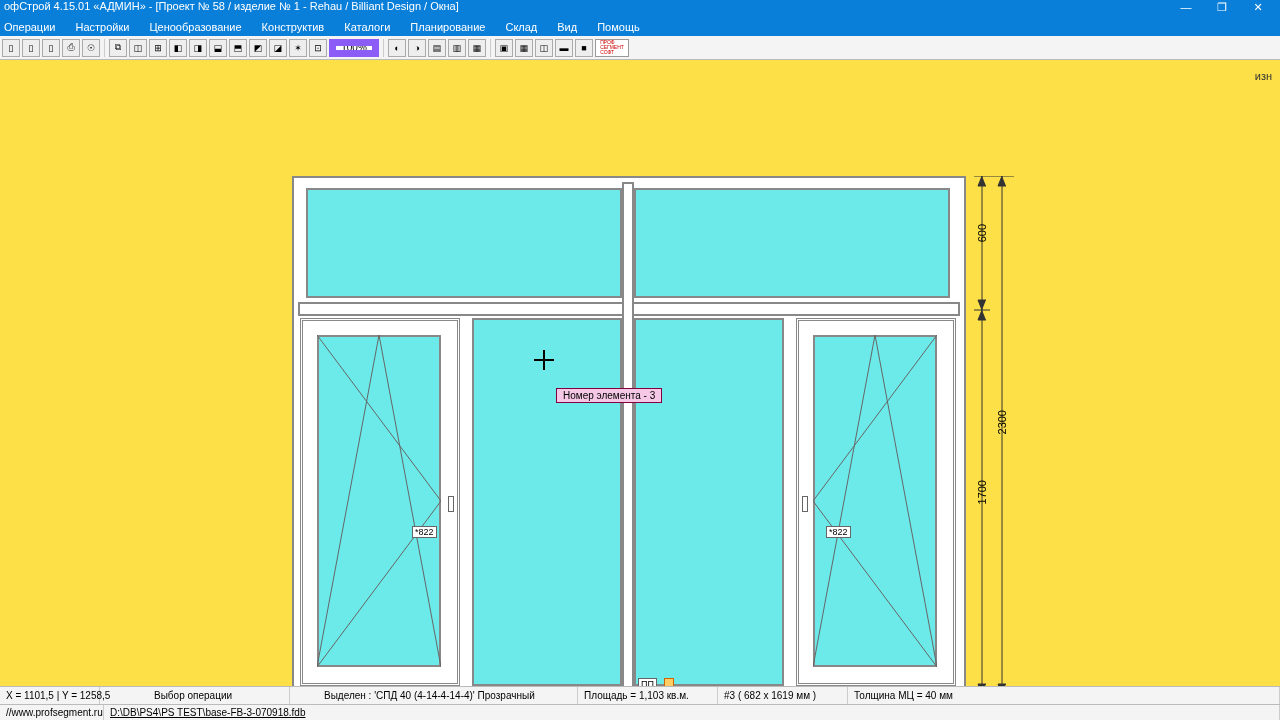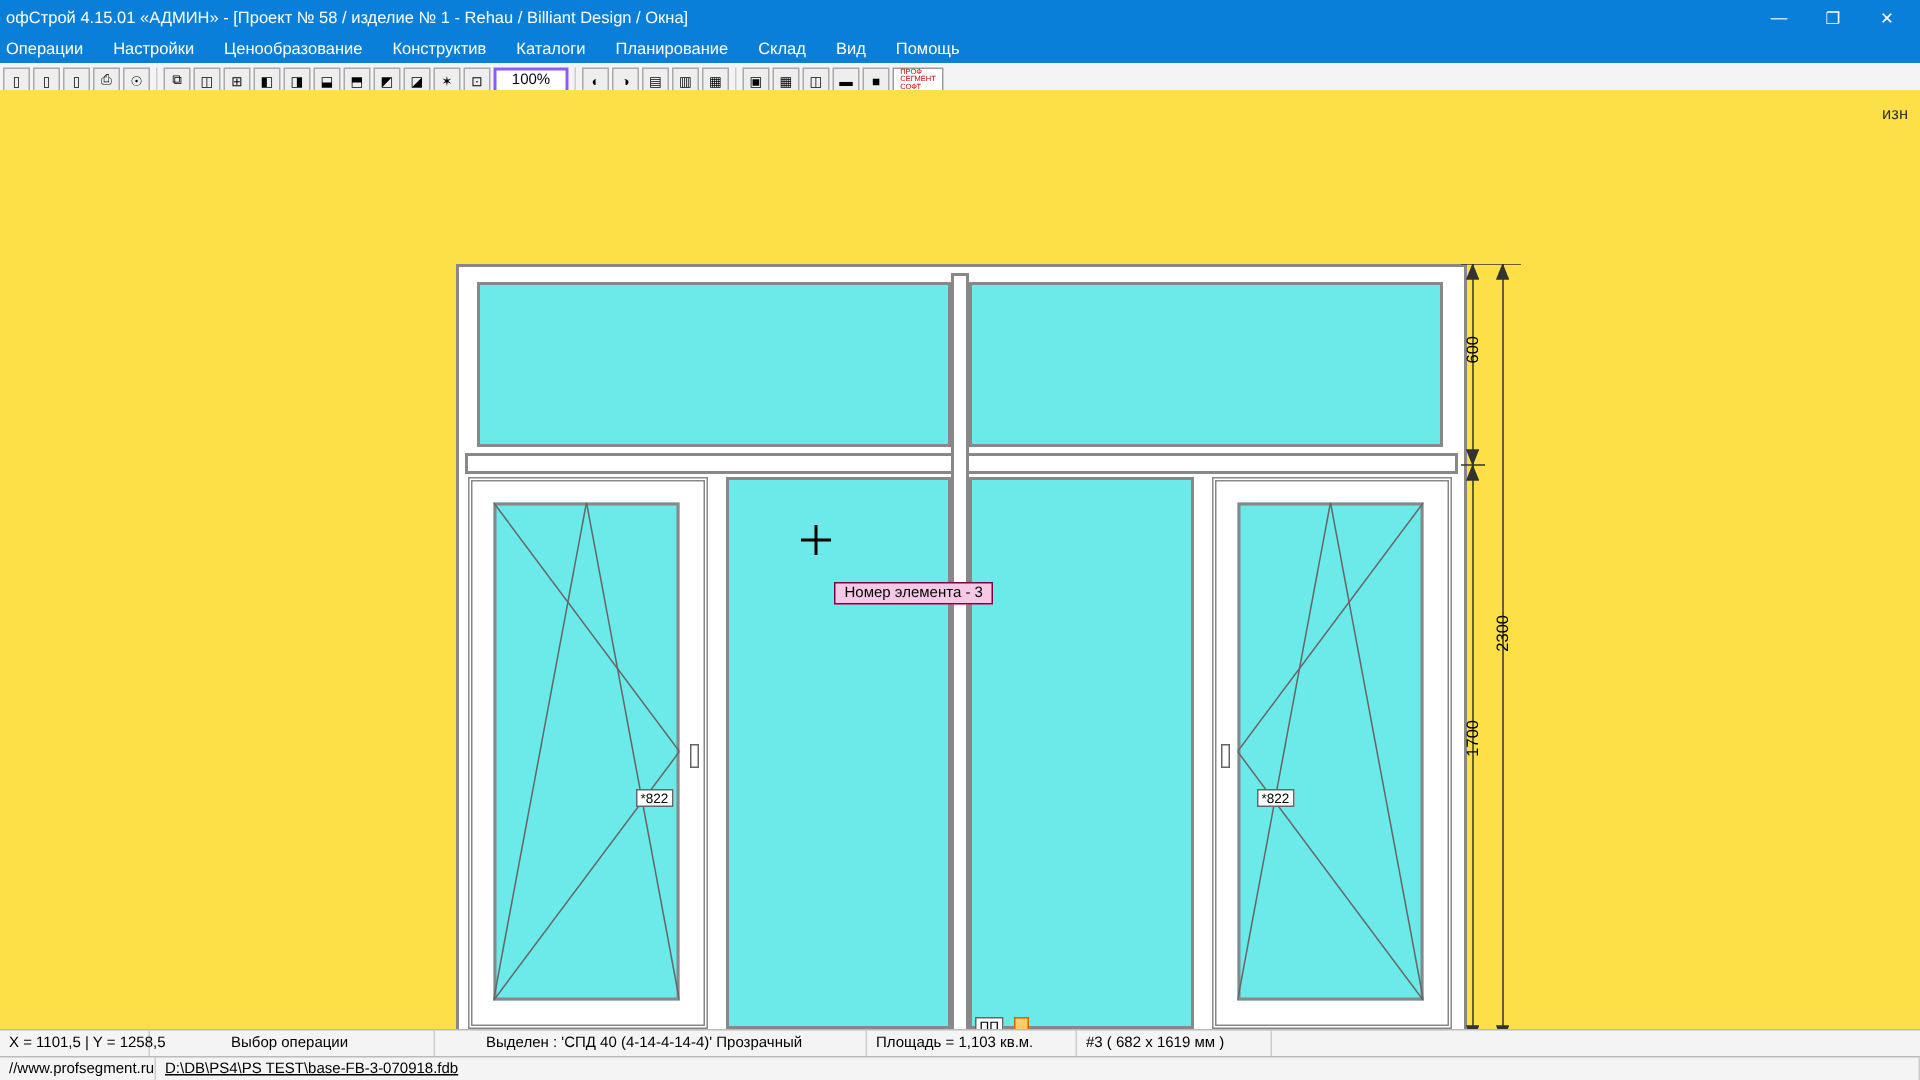--- a/index.html
+++ b/index.html
@@ -1,35 +1,35 @@
 <!DOCTYPE html>
 <html><head>
 <meta charset="utf-8">
 <style>
 * { box-sizing: border-box; margin: 0; padding: 0; }
 body { font-family: Tahoma, sans-serif; font-size: 11px; background: #fff; overflow: hidden; width: 1280px; height: 720px; position: relative; }
 
-.titlebar { background: #0a7fd9; color: #fff; height: 18px; display: flex; align-items: center; padding: 12px 4px; }
+.titlebar { background: #0a7fd9; color: #fff; height: 18px; display: flex; align-items: flex-start; padding: 0 4px; }
 .titlebar-text { flex: 1; font-size: 11px; }
 .titlebar-btns { display: flex; gap: 16px; margin-right: 8px; }
 .titlebar-btn { width: 20px; height: 14px; display: flex; align-items: center; justify-content: center; color: #fff; cursor: pointer; }
 
 .menubar { background: #0a7fd9; color: #fff; height: 18px; display: flex; align-items: center; padding: 0 4px; gap: 20px; }
 .menu-item { cursor: pointer; font-size: 11px; }
 
 .toolbar { background: #f4f4f4; height: 24px; border-bottom: 1px solid #bbb; display: flex; align-items: center; padding: 0 2px; gap: 2px; }
 .tool-btn { width: 18px; height: 18px; border: 1px solid #aaa; background: #eee; cursor: pointer; display: inline-flex; align-items: center; justify-content: center; font-size: 9px; }
 .tool-sep { width: 1px; height: 18px; background: #ccc; margin: 0 2px; }
-.zoom-sel { height: 18px; width: 50px; font-size: 10px; border: 2px solid #8b5cf6; text-align: center; }
+.zoom-sel { height: 18px; width: 50px; font-size: 10px; border: 7px solid #8b5cf6; text-align: center; }
 .logo-box { width: 34px; height: 18px; background: #fff; border: 1px solid #999; display: flex; flex-direction: column; font-size: 5px; line-height: 5px; color: #c00; justify-content: center; align-items: center; }
 
 .canvas { position: absolute; top: 60px; left: 0; right: 0; bottom: 34px; background: #fde047; }
 .annot { position: absolute; right: 8px; top: 10px; font-size: 11px; color: #333; }
 
-.window-drawing { position: absolute; left: 304px; top: 116px; width: 542px; height: 518px; }
+.window-drawing { position: absolute; left: 292px; top: 116px; width: 542px; height: 518px; }
 .outer-frame { position: absolute; left: 0; top: 0; width: 674px; height: 518px; border: 2px solid #888; background: #fff; }
 .pane { position: absolute; background: #6ce9e9; border: 2px solid #888; }
 .sash { position: absolute; border: 3px double #888; background: #fff; }
 .sash-glass { position: absolute; background: #6ce9e9; border: 2px solid #888; }
 .dim-val { position: absolute; font-size: 11px; color: #333; background: #fff; padding: 0 2px; }
 
 .tooltip { position: absolute; background: #f5c9e6; border: 1px solid #800040; padding: 1px 6px; font-size: 10px; color: #000; }
 .cross { position: absolute; width: 20px; height: 20px; }
 .cross::before, .cross::after { content: ''; position: absolute; background: #000; }
 .cross::before { left: 9px; top: 0; width: 2px; height: 20px; }
@@ -197,18 +197,19 @@
   <div class="vert-dim" style="left:976px; top:420px;">1700</div>
   <div class="vert-dim" style="left:996px; top:350px;">2300</div>
 </div>
 
 <div class="statusbar">
   <div class="status-cell" style="width:100px;">X = 1101,5 | Y = 1258,5</div>
   <div class="status-cell" style="width:142px;margin-left:48px;">Выбор операции</div>
   <div class="status-cell" style="width:260px;margin-left:28px;">Выделен : 'СПД 40 (4-14-4-14-4)' Прозрачный</div>
   <div class="status-cell" style="width:140px;">Площадь = 1,103 кв.м.</div>
   <div class="status-cell" style="width:130px;">#3 ( 682 x 1619 мм )</div>
+  <div class="status-cell" style="flex:1;">Толщина МЦ = 40 мм</div>
 </div>
 
 <div class="bottombar">
   <div class="status-cell" style="width:104px;">//www.profsegment.ru</div>
   <div class="status-cell" style="flex:1;text-decoration:underline;">D:\DB\PS4\PS TEST\base-FB-3-070918.fdb</div>
 </div>
 
 </body></html>

